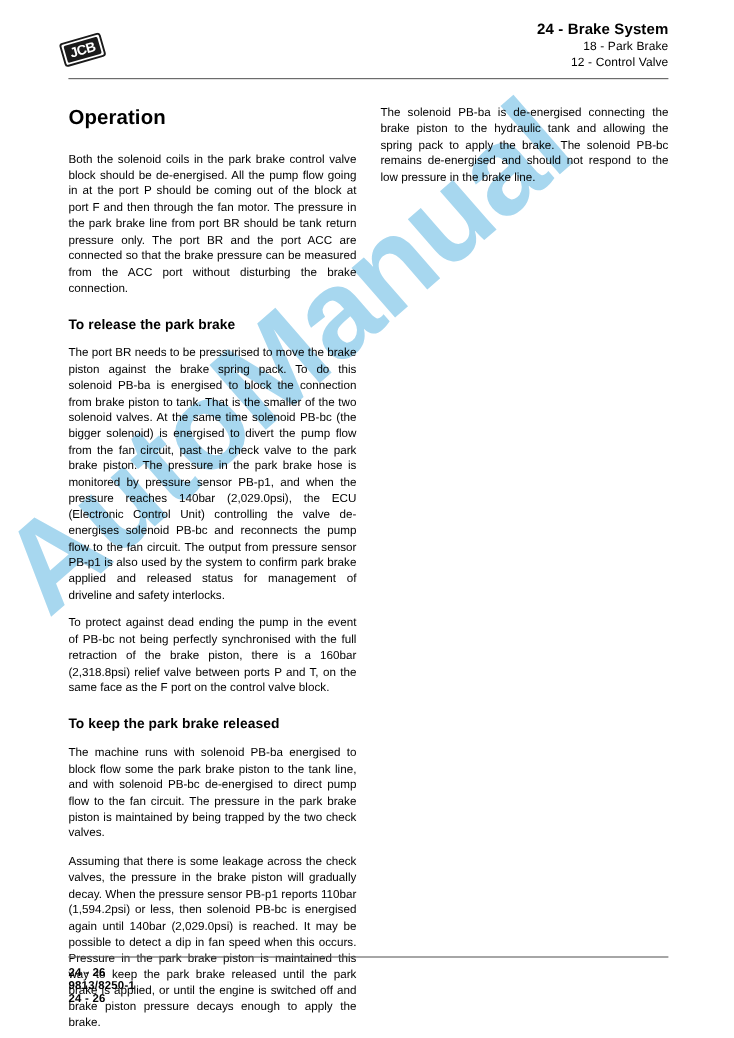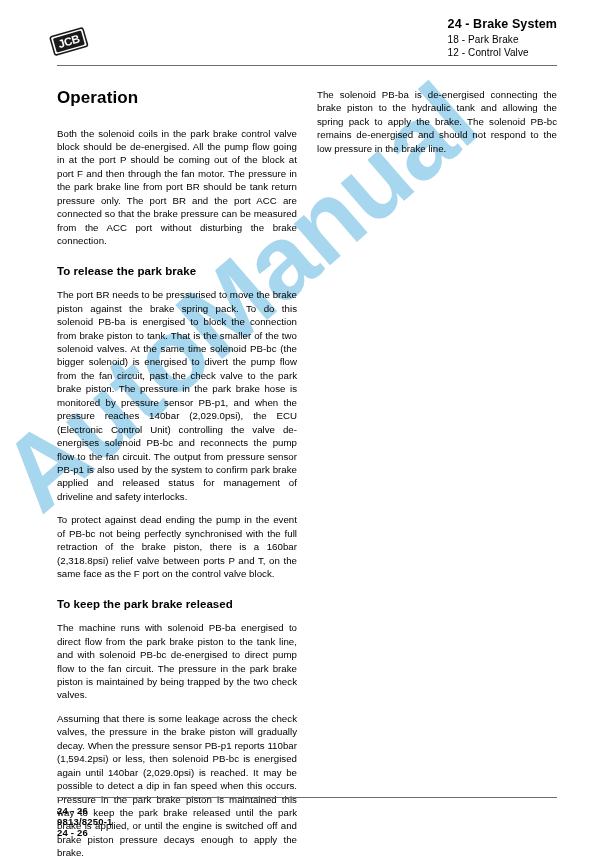--- a/index.html
+++ b/index.html
@@ -63,21 +63,21 @@
     position: absolute;
     left: 47px;
     top: 27px;
     width: 44px;
     height: 30px;
   }
   .header-titles {
     position: absolute;
     right: 55px;
     top: 16px;
-    text-align: left;
+    text-align: right;
     line-height: 1.32;
   }
   .header-title-main {
     font-size: 12.5px;
     font-weight: bold;
     letter-spacing: 0.1px;
     white-space: nowrap;
   }
   .header-title-sub {
     font-size: 10px;
@@ -225,21 +225,21 @@
 
         <h1 class="section-title">Operation</h1>
 
         <p class="body-text">Both the solenoid coils in the park brake control valve block should be de-energised. All the pump flow going in at the port P should be coming out of the block at port F and then through the fan motor. The pressure in the park brake line from port BR should be tank return pressure only. The port BR and the port ACC are connected so that the brake pressure can be measured from the ACC port without disturbing the brake connection.</p>
 
         <h2 class="sub-title spaced">To release the park brake</h2>
         <p class="body-text">The port BR needs to be pressurised to move the brake piston against the brake spring pack. To do this solenoid PB-ba is energised to block the connection from brake piston to tank. That is the smaller of the two solenoid valves. At the same time solenoid PB-bc (the bigger solenoid) is energised to divert the pump flow from the fan circuit, past the check valve to the park brake piston. The pressure in the park brake hose is monitored by pressure sensor PB-p1, and when the pressure reaches 140bar (2,029.0psi), the ECU (Electronic Control Unit) controlling the valve de-energises solenoid PB-bc and reconnects the pump flow to the fan circuit. The output from pressure sensor PB-p1 is also used by the system to confirm park brake applied and released status for management of driveline and safety interlocks.</p>
         <p class="body-text">To protect against dead ending the pump in the event of PB-bc not being perfectly synchronised with the full retraction of the brake piston, there is a 160bar (2,318.8psi) relief valve between ports P and T, on the same face as the F port on the control valve block.</p>
 
         <h2 class="sub-title spaced">To keep the park brake released</h2>
-        <p class="body-text">The machine runs with solenoid PB-ba energised to direct flow from the park brake piston to the tank line, and with solenoid PB-bc de-energised to direct pump flow to the fan circuit. The pressure in the park brake piston is maintained by being trapped by the two check valves.</p>
+        <p class="body-text">The machine runs with solenoid PB-ba energised to block flow some the park brake piston to the tank line, and with solenoid PB-bc de-energised to direct pump flow to the fan circuit. The pressure in the park brake piston is maintained by being trapped by the two check valves.</p>
         <p class="body-text">Assuming that there is some leakage across the check valves, the pressure in the brake piston will gradually decay. When the pressure sensor PB-p1 reports 110bar (1,594.2psi) or less, then solenoid PB-bc is energised again until 140bar (2,029.0psi) is reached. It may be possible to detect a dip in fan speed when this occurs. Pressure in the park brake piston is maintained this way to keep the park brake released until the park brake is applied, or until the engine is switched off and brake piston pressure decays enough to apply the brake.</p>
       </div>
 
       <div class="col">
         <p class="body-text">The solenoid PB-ba is de-energised connecting the brake piston to the hydraulic tank and allowing the spring pack to apply the brake. The solenoid PB-bc remains de-energised and should not respond to the low pressure in the brake line.</p>
       </div>
 
     </div>
   </div>
 

